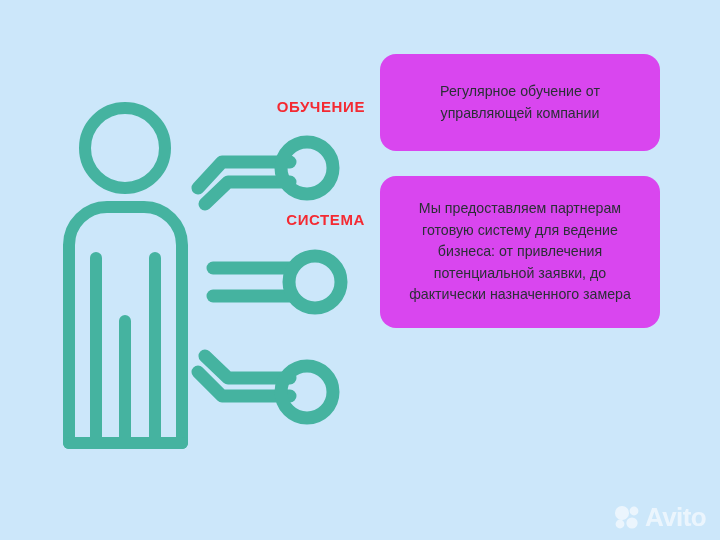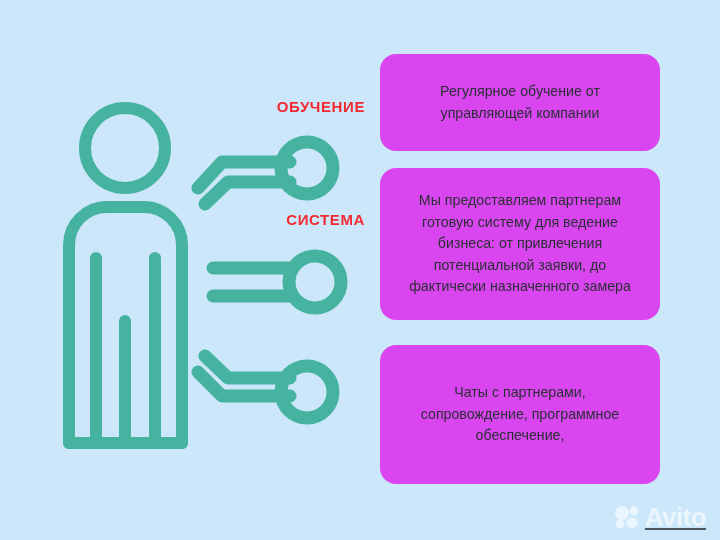--- a/index.html
+++ b/index.html
@@ -61,33 +61,32 @@
   .info-card p {
     margin: 0;
     width: 100%;
     text-align: center;
     color: #2b2f36;
     font-family: "Liberation Sans", sans-serif;
     font-size: 14.2px;
     line-height: 1.52;
   }
   #card-training { top: 54px;  height: 97px; }
-  #card-system   { top: 168px; height: 152px; }
+  #card-system   { top: 176px; height: 152px; }
   #card-support  { top: 345px; height: 139px; }
 
   
   #watermark {
     position: absolute;
     right: 14px;
     bottom: 10px;
     display: flex;
     align-items: center;
     gap: 5px;
     opacity: 0.62;
-    text-decoration: underline;
   }
   #watermark .wm-text {
     color: #ffffff;
     font-family: "Liberation Sans", sans-serif;
     font-weight: bold;
     font-size: 26px;
     letter-spacing: -0.6px;
     line-height: 1;
   }
 </style>
@@ -139,23 +138,20 @@
 
 
   <div class="info-card" id="card-training">
     <p>Регулярное обучение от управляющей компании</p>
   </div>
 
   <div class="info-card" id="card-system">
     <p>Мы предоставляем партнерам готовую систему для ведение бизнеса: от привлечения потенциальной заявки, до фактически назначенного замера</p>
   </div>
 
-  <div class="info-card" id="card-support">
-    <p>Чаты с партнерами, сопровождение, программное обеспечение,</p>
-  </div>
 
   <div id="watermark">
     <svg width="26" height="24" viewBox="0 0 26 24">
       <circle cx="8" cy="8" r="7" fill="#ffffff"></circle>
       <circle cx="20" cy="6" r="4.4" fill="#ffffff"></circle>
       <circle cx="6" cy="19" r="4.4" fill="#ffffff"></circle>
       <circle cx="18" cy="18" r="5.6" fill="#ffffff"></circle>
     </svg>
     <span class="wm-text">Avito</span>
   </div>

